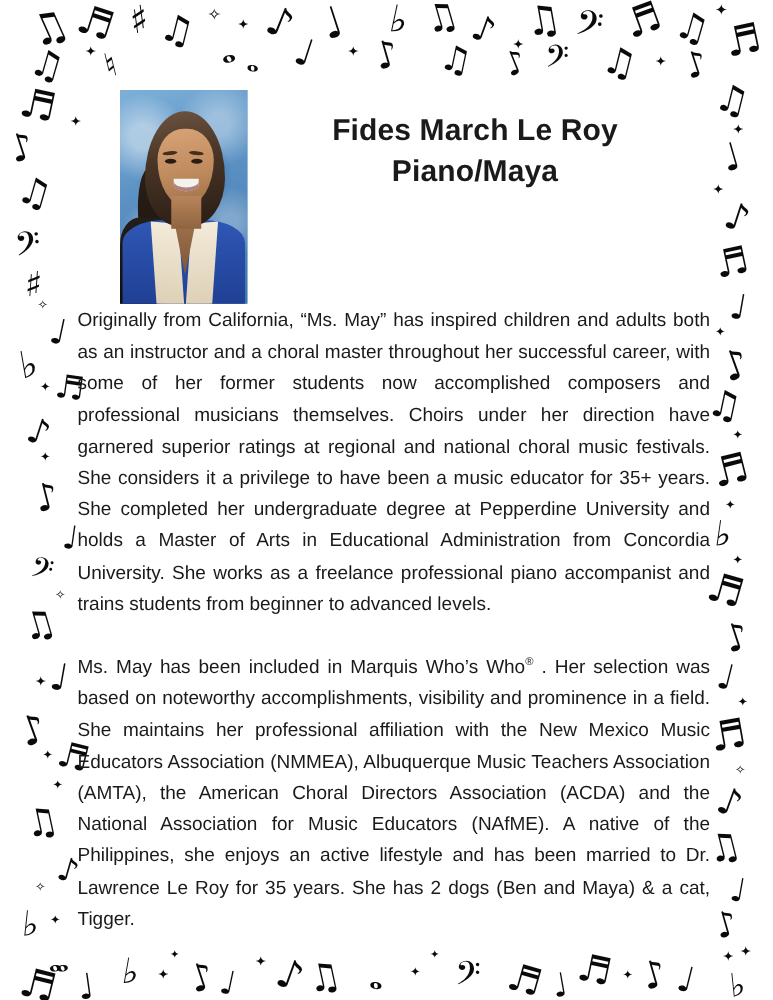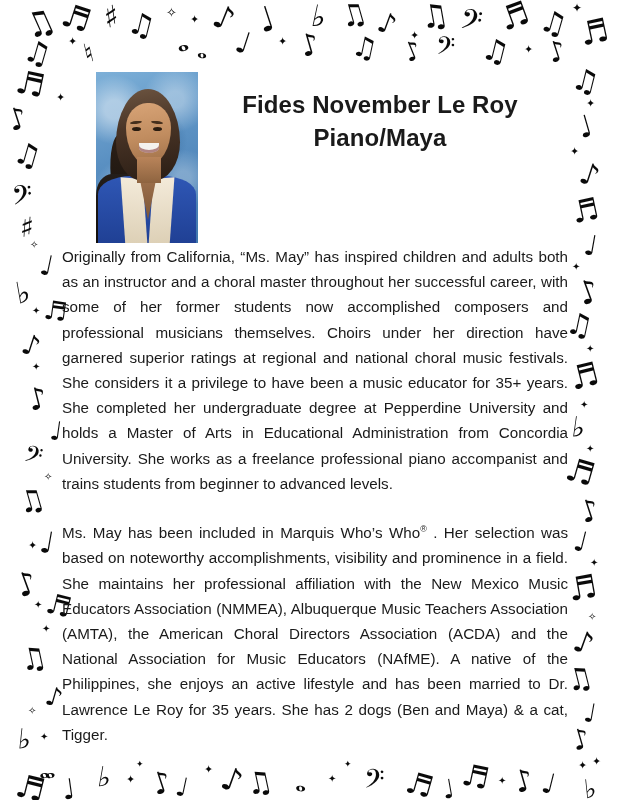--- a/index.html
+++ b/index.html
@@ -346,21 +346,21 @@
       <div class="face"></div>
       <div class="brow-l"></div>
       <div class="brow-r"></div>
       <div class="eye-l"></div>
       <div class="eye-r"></div>
       <div class="neck"></div>
       <div class="smile"></div>
     </div>
 
     <div class="title-block">
-      <div class="title-line">Fides November Le Roy</div>
+      <div class="title-line">Fides March Le Roy</div>
       <div class="title-line">Piano/Maya</div>
     </div>
 
   </div>
 
   <div class="body-copy">
     <p class="para">Originally from California, “Ms. May” has inspired children and adults both as an instructor and a choral master throughout her successful career, with some of her former students now accomplished composers and professional musicians themselves.  Choirs under her direction have garnered superior ratings at regional and national choral music festivals.  She considers it a privilege to have been a music educator for 35+ years.  She completed her undergraduate degree at Pepperdine University and holds a Master of Arts in Educational Administration from Concordia University.   She works as a freelance professional piano accompanist and trains students from beginner to advanced levels.</p>
     <p class="para"><span>Ms. May  has been included in Marquis Who’s Who</span><sup>®</sup><span> .  Her selection was based on noteworthy accomplishments, visibility and prominence in a field.   She maintains her professional affiliation with the New Mexico Music Educators Association (NMMEA),  Albuquerque Music Teachers Association (AMTA), the American Choral Directors Association (ACDA) and the National Association for Music Educators (NAfME).  A native of the Philippines, she enjoys an active lifestyle and has been married to Dr. Lawrence Le Roy for 35 years.  She has 2 dogs (Ben and Maya) &amp; a cat, Tigger.</span></p>
   </div>
 

